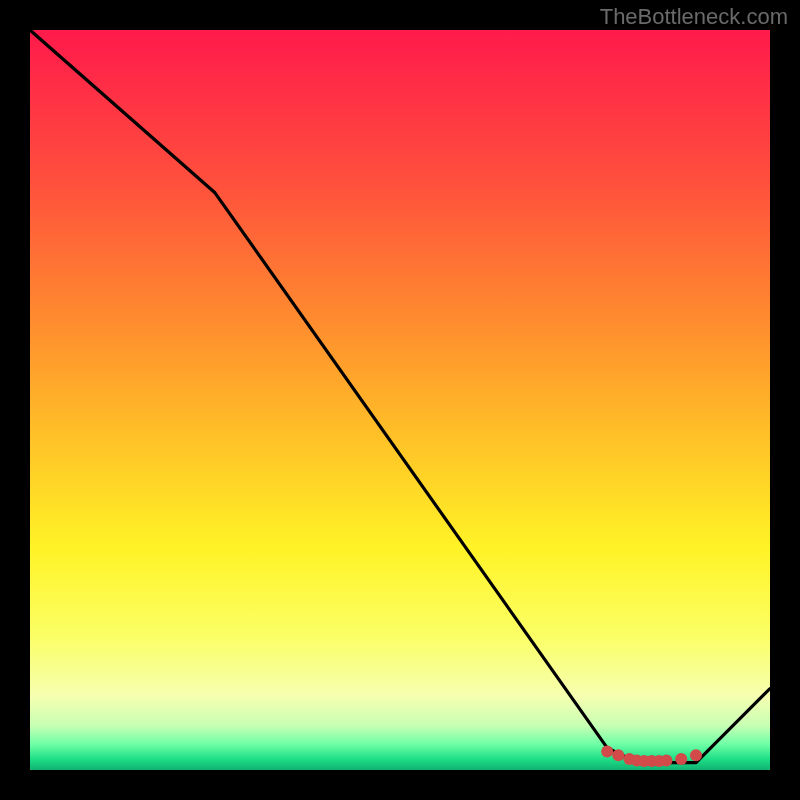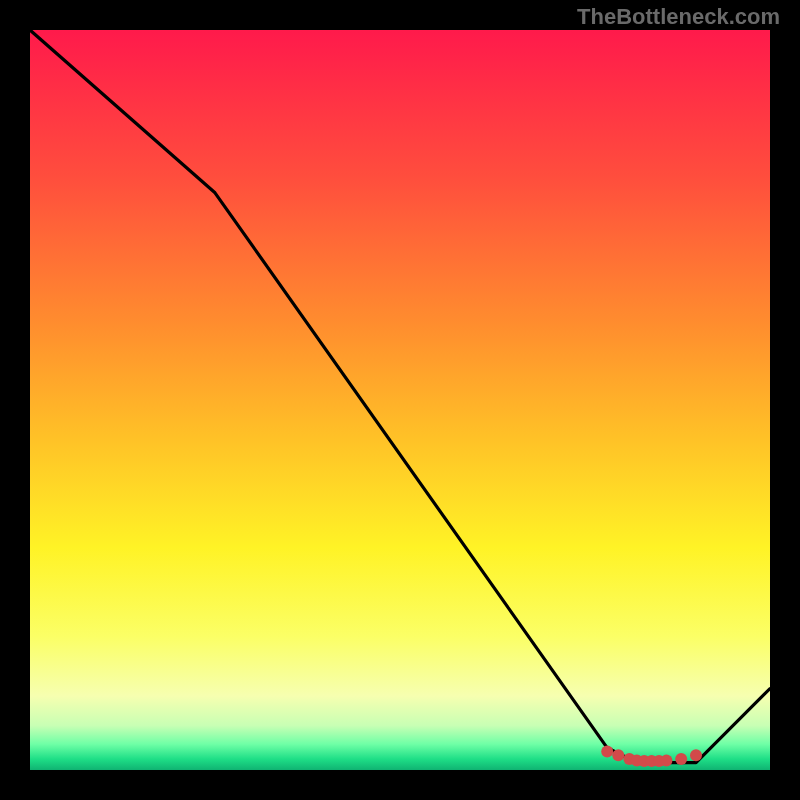--- a/index.html
+++ b/index.html
@@ -8,24 +8,24 @@
     width: 800px;
     height: 800px;
     background: #000;
     font-family: Arial, sans-serif;
     position: relative;
     overflow: hidden;
   }
   .watermark {
     position: absolute;
     top: 4px;
-    right: 20px;
+    right: 12px;
     color: #6a6a6a;
     font-size: 22px;
-    font-weight: 700;
+    font-weight: 400;
     z-index: 10;
   }
   .plot-frame {
     position: absolute;
     left: 30px;
     top: 30px;
     width: 740px;
     height: 740px;
     background: #000;
   }

